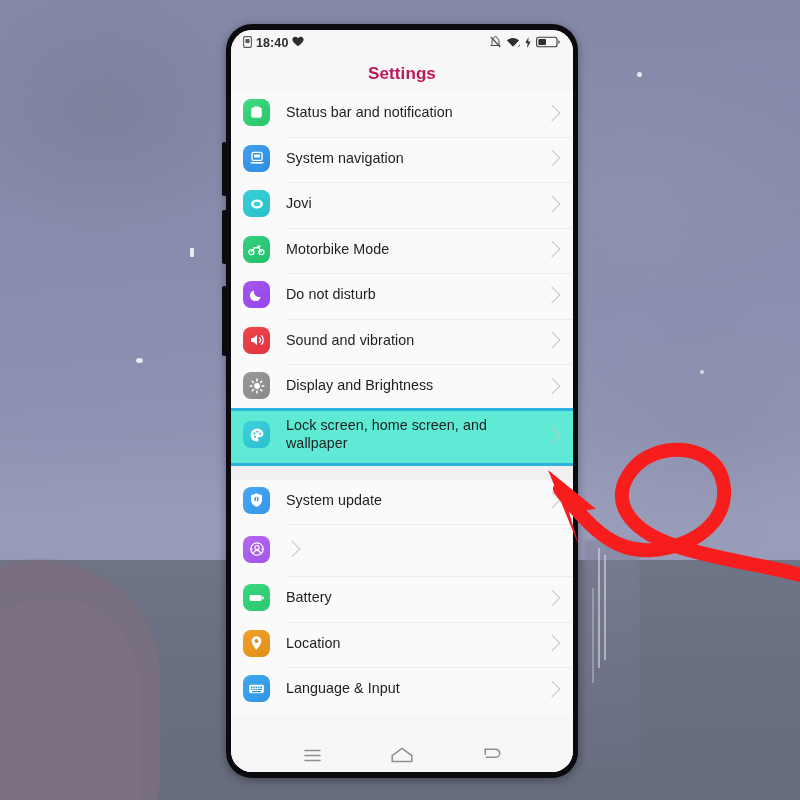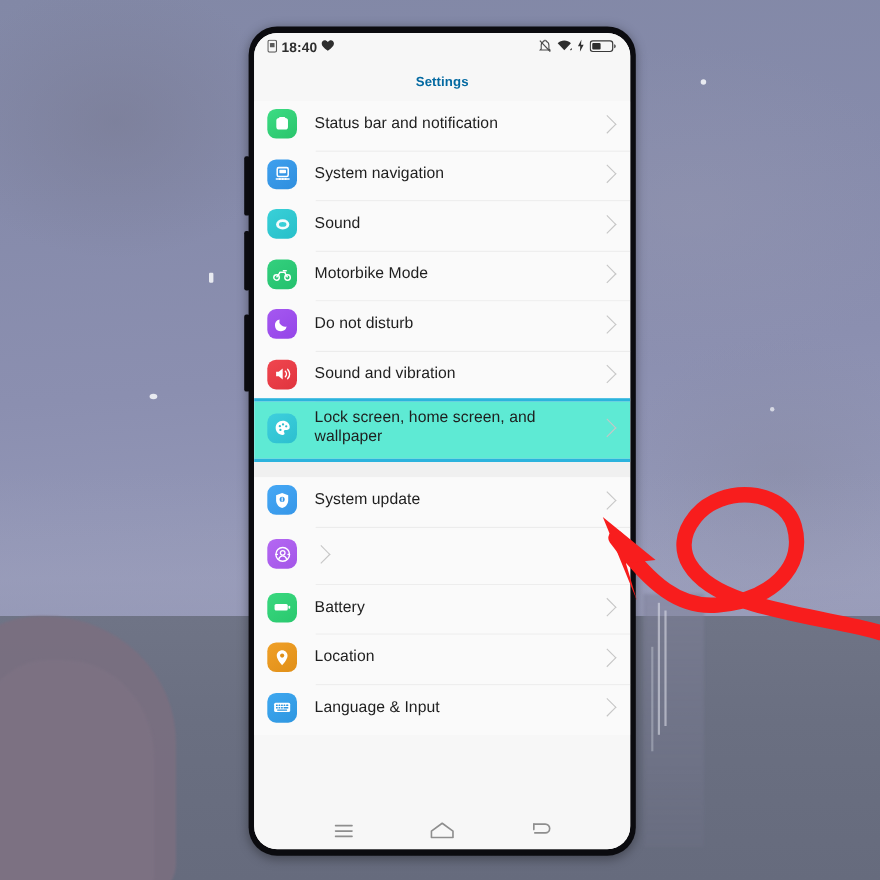--- a/index.html
+++ b/index.html
@@ -89,21 +89,21 @@
   .sb-left { display:flex; align-items:flex-start; gap:4px; }
   .sb-right { display:flex; align-items:center; gap:5px; }
   .sb-time { font-size:12.5px; font-weight:700; letter-spacing:.1px; color:#2e2e2e; }
   .ic { display:inline-block; }
 
   
   #titlebar {
     flex:0 0 36px; display:flex; align-items:center; justify-content:center;
     background:#f7f7f7;
   }
-  #titlebar .t { font-size:12px; font-weight:700; color:#0369a1; letter-spacing:.1px; }
+  #titlebar .t { font-size:17px; font-weight:700; color:#be185d; letter-spacing:.1px; }
 
   
   #list { flex:1 1 auto; background:#f7f7f7; overflow:hidden; }
   .group { background:#fafafa; }
   .gap { height:17px; background:#f0f0f0; }
 
   .row {
     position:relative;
     display:flex; align-items:center;
     height:45.5px;
@@ -265,21 +265,21 @@
             <div class="chev"></div>
             <div class="sep"></div>
           </div>
           <div class="row">
             <div class="ricon" style="background: linear-gradient(145deg, rgb(57, 208, 216), rgb(39, 191, 201));">
               <svg width="16" height="16" viewBox="0 0 16 16">
                 <ellipse cx="8" cy="8" rx="6" ry="4.6" fill="#fff" opacity=".95"></ellipse>
                 <ellipse cx="8" cy="8" rx="3.4" ry="2.2" fill="#39d0d8"></ellipse>
               </svg>
             </div>
-            <div class="rlabel">Sound</div>
+            <div class="rlabel">Jovi</div>
             <div class="chev"></div>
             <div class="sep"></div>
           </div>
           <div class="row">
             <div class="ricon" style="background: linear-gradient(145deg, rgb(52, 208, 126), rgb(35, 192, 109));">
               <svg width="17" height="13" viewBox="0 0 17 13">
                 <circle cx="3.4" cy="9.2" r="2.5" fill="none" stroke="#fff" stroke-width="1.3"></circle>
                 <circle cx="13.4" cy="9.2" r="2.5" fill="none" stroke="#fff" stroke-width="1.3"></circle>
                 <path d="M3.4 9.2 6.6 4.6h4.2l2.6 4.6" fill="none" stroke="#fff" stroke-width="1.3" stroke-linejoin="round"></path>
                 <path d="M6.2 4.6h5" stroke="#fff" stroke-width="1.3" stroke-linecap="round"></path>
@@ -302,20 +302,40 @@
           </div>
           <div class="row">
             <div class="ricon" style="background: linear-gradient(145deg, rgb(240, 70, 79), rgb(224, 52, 62));">
               <svg width="16" height="14" viewBox="0 0 16 14">
                 <path d="M2 5h2.4L8 2v10L4.4 9H2V5z" fill="#fff"></path>
                 <path d="M10.4 4.6a3.4 3.4 0 0 1 0 4.8" fill="none" stroke="#fff" stroke-width="1.3" stroke-linecap="round"></path>
                 <path d="M12.6 2.8a6 6 0 0 1 0 8.4" fill="none" stroke="#fff" stroke-width="1.3" stroke-linecap="round"></path>
               </svg>
             </div>
             <div class="rlabel">Sound and vibration</div>
+            <div class="chev"></div>
+            <div class="sep"></div>
+          </div>
+          <div class="row">
+            <div class="ricon" style="background: linear-gradient(145deg, rgb(154, 154, 154), rgb(136, 136, 136));">
+              <svg width="16" height="16" viewBox="0 0 16 16">
+                <circle cx="8" cy="8" r="2.9" fill="#fff"></circle>
+                <g stroke="#fff" stroke-width="1.5" stroke-linecap="round">
+                  <path d="M8 1.1v1.8"></path>
+                  <path d="M8 13.1v1.8"></path>
+                  <path d="M1.1 8h1.8"></path>
+                  <path d="M13.1 8h1.8"></path>
+                  <path d="M3.2 3.2 4.5 4.5"></path>
+                  <path d="M11.5 11.5l1.3 1.3"></path>
+                  <path d="M12.8 3.2 11.5 4.5"></path>
+                  <path d="M4.5 11.5 3.2 12.8"></path>
+                </g>
+              </svg>
+            </div>
+            <div class="rlabel">Display and Brightness</div>
             <div class="chev"></div>
             <div class="sep"></div>
           </div>
           <div class="row two highlight" style="outline-color: rgb(43, 179, 221);">
             <div class="ricon" style="background: linear-gradient(145deg, rgb(63, 207, 221), rgb(44, 191, 207));">
               <svg width="16" height="16" viewBox="0 0 16 16">
                 <path d="M8 1.6c3.6 0 6.4 2.5 6.4 5.6 0 2-1.6 2.7-2.7 2.7h-1.3c-.8 0-1.4.6-1.4 1.3 0 .4.2.7.4 1 .2.3.3.6.3.9 0 .7-.6 1.3-1.7 1.3-3.6 0-6.4-2.9-6.4-6.5S4.4 1.6 8 1.6z" fill="#fff"></path>
                 <circle cx="5.4" cy="6.4" r="1.05" fill="#2cbfcf"></circle>
                 <circle cx="8.3" cy="4.8" r="1.05" fill="#2cbfcf"></circle>
                 <circle cx="11.2" cy="6.6" r="1.05" fill="#2cbfcf"></circle>

